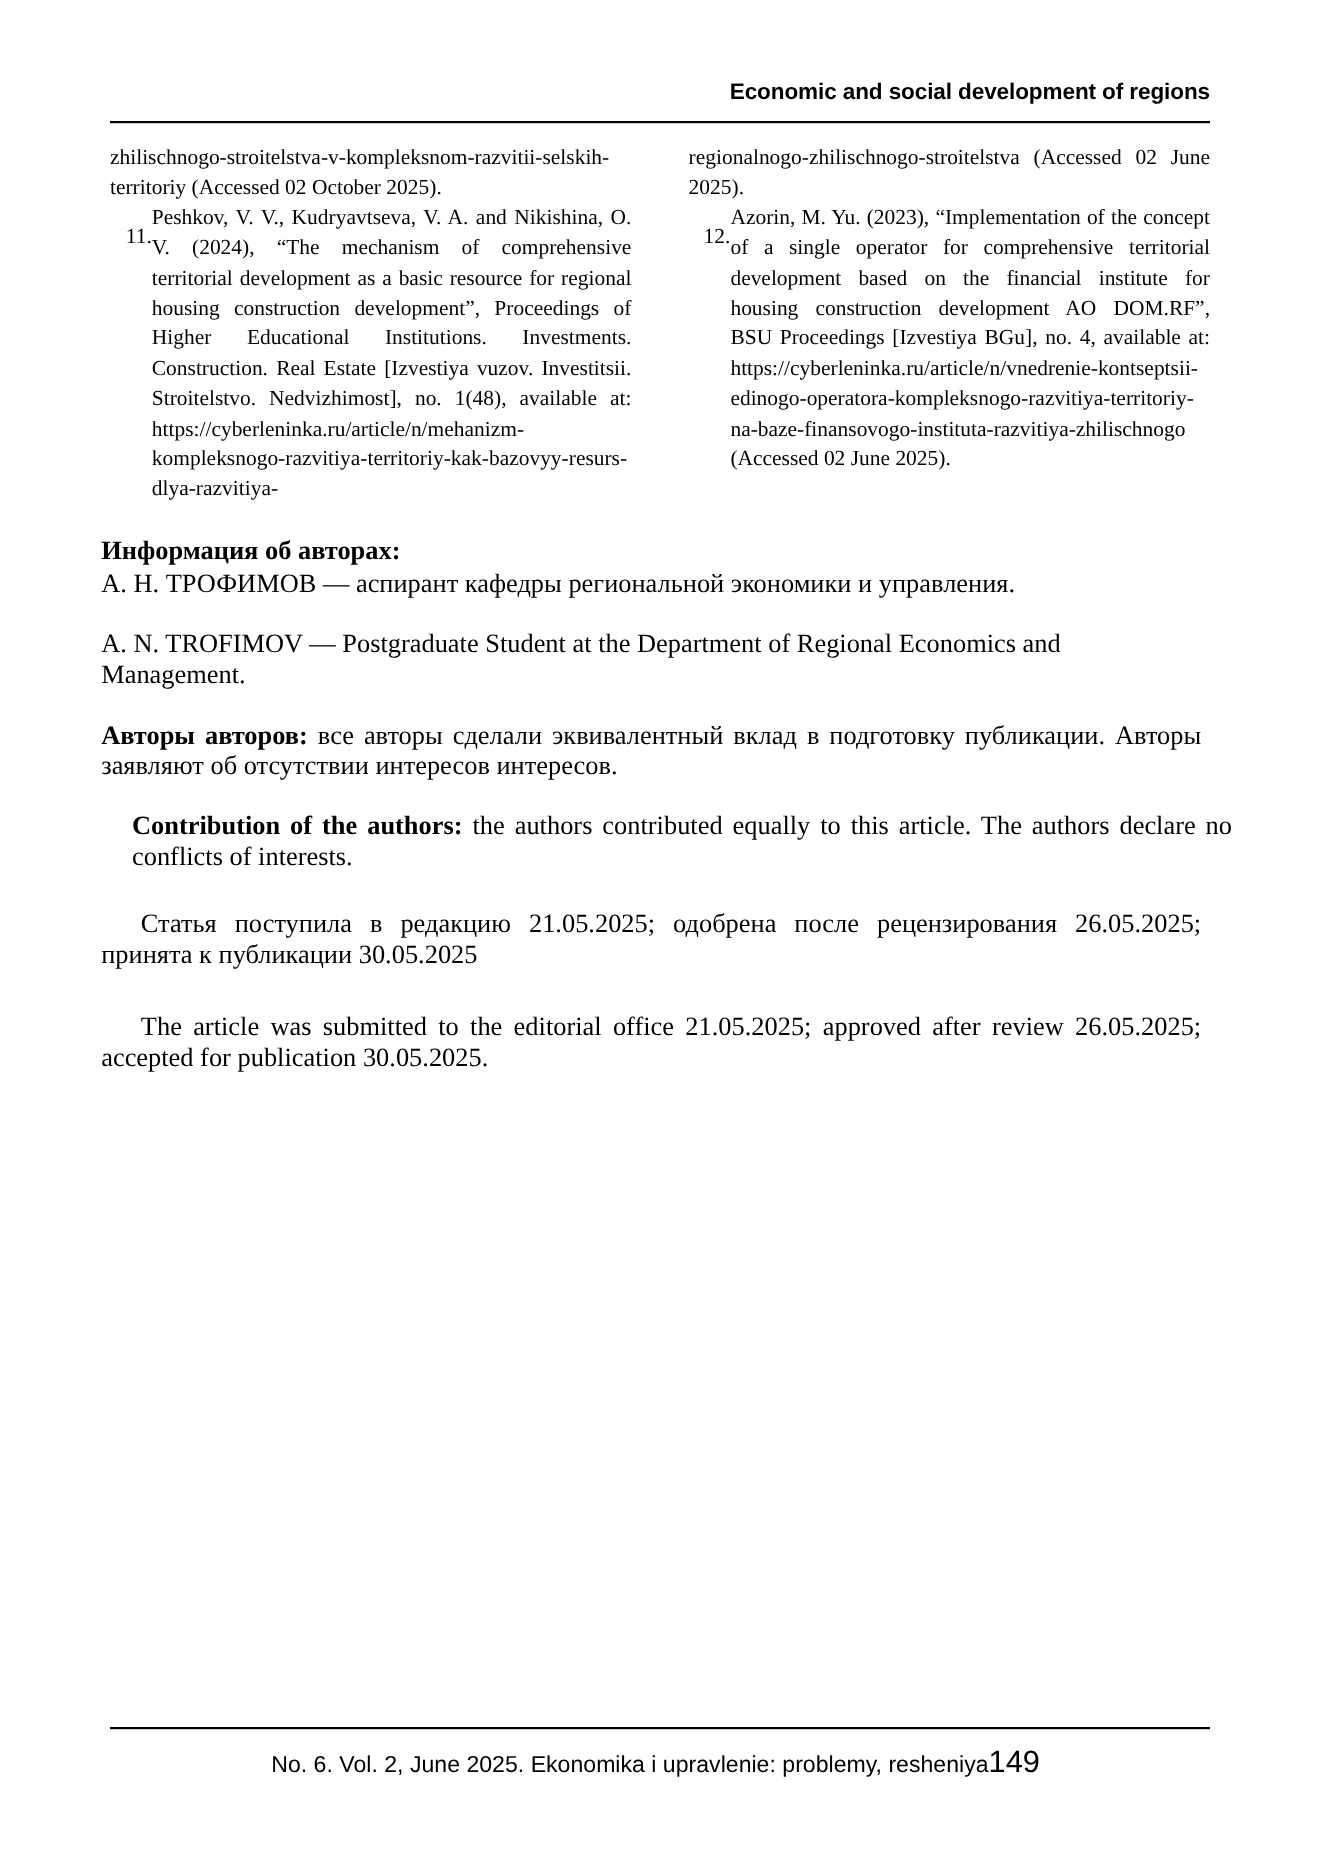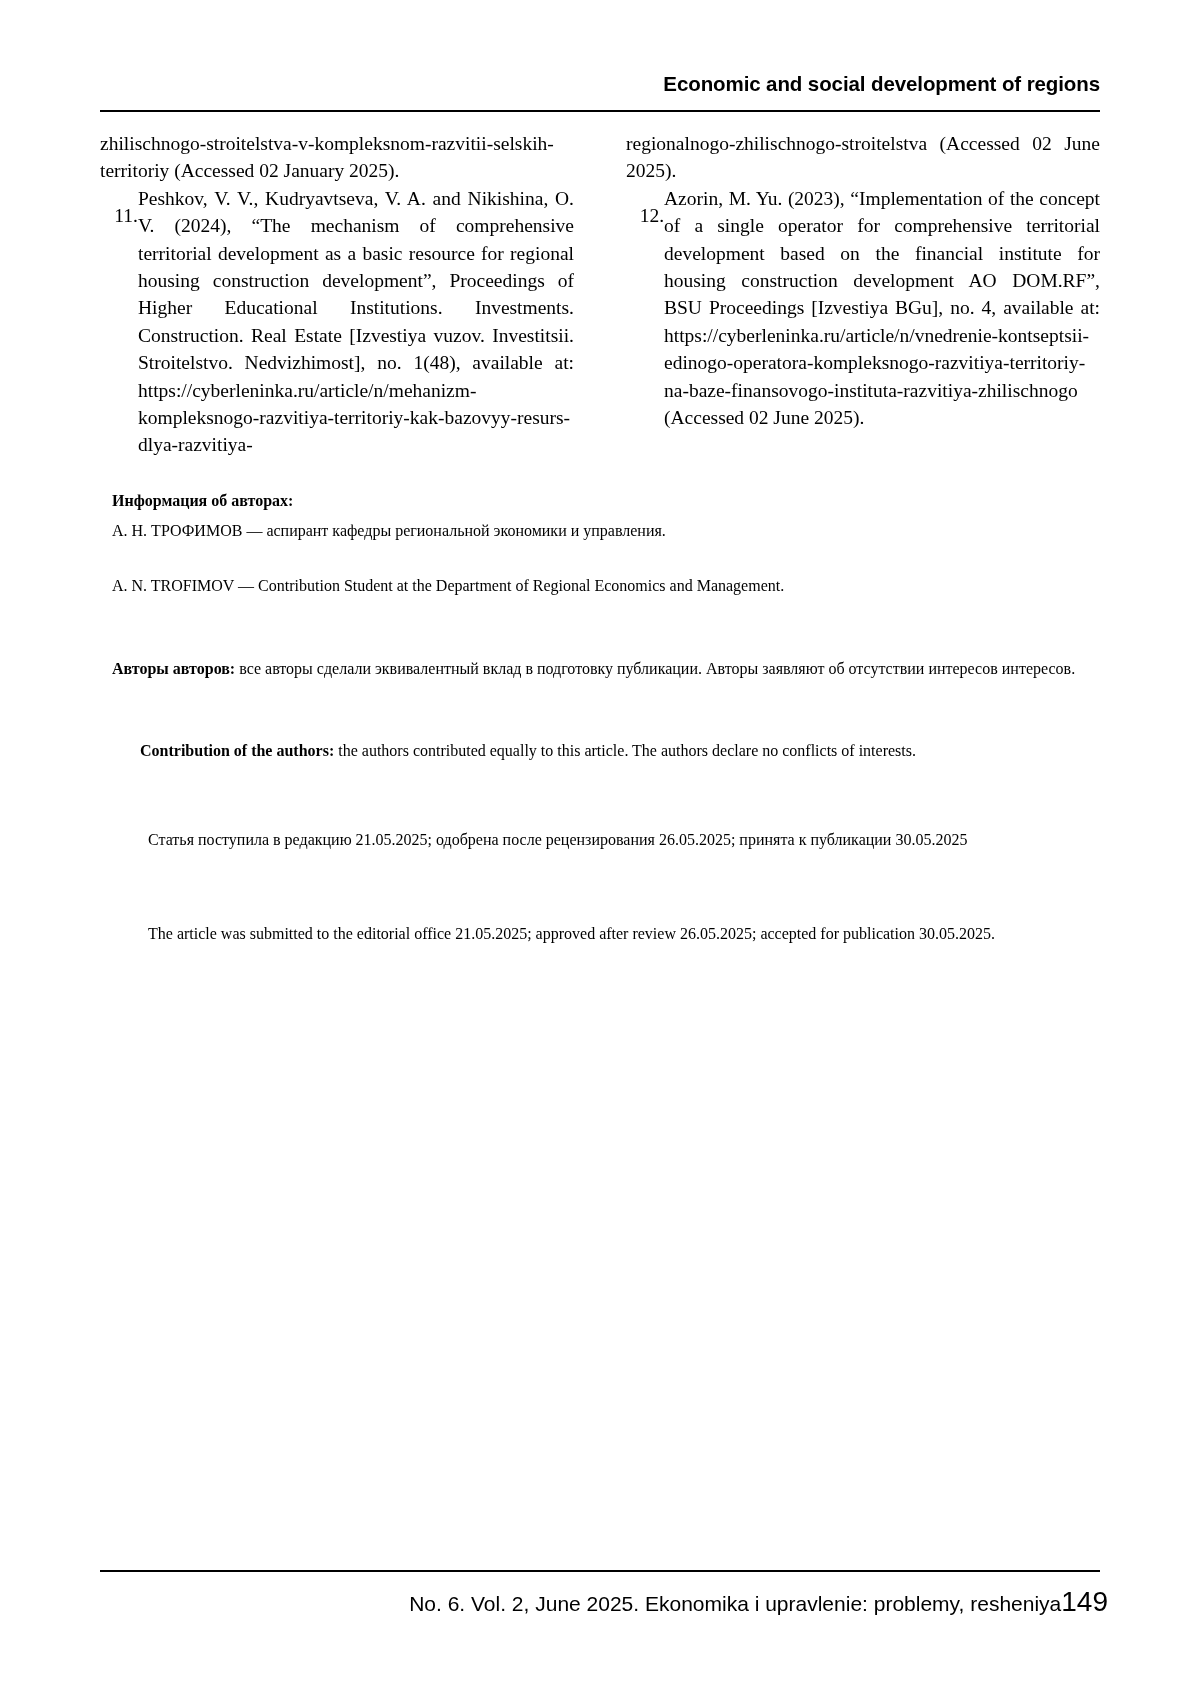--- a/index.html
+++ b/index.html
@@ -81,23 +81,23 @@
     text-align: justify;
     text-justify: inter-word;
   }
   .ref-body.last-left {
     text-align: justify;
   }
 
   
   .block {
     position: absolute;
-    left: 112px;
-    width: 1000px;
-    font-size: 16px;
+    left: 92px;
+    width: 1000px;
+    font-size: 24px;
     line-height: 28px;
   }
   .blk-title {
     font-weight: bold;
   }
   .indent {
     text-indent: 36px;
   }
 
   .info-ru { top: 487px; }
@@ -118,46 +118,46 @@
   .footer-rule {
     position: absolute;
     left: 100px;
     top: 1570px;
     width: 1000px;
     height: 2px;
     background: #000;
   }
   .footer {
     position: absolute;
-    left: 108px;
+    left: 96px;
     top: 1586px;
     width: 1000px;
     display: flex;
-    justify-content: flex-end;
+    justify-content: center;
     align-items: baseline;
     font-family: "Liberation Sans", sans-serif;
     font-size: 21px;
   }
   .footer-page {
     font-weight: normal;
     font-size: 28px;
   }
 </style>
 </head>
 <body>
 
 <div class="page">
 
   <div class="header">Economic and social development of regions</div>
   <div class="header-rule"></div>
 
   <div class="refs">
 
     <div class="col">
-      <div class="ref-cont">zhilischnogo-stroitelstva-v-kompleksnom-razvitii-selskih-territoriy (Accessed 02 January 2025).</div>
+      <div class="ref-cont">zhilischnogo-stroitelstva-v-kompleksnom-razvitii-selskih-territoriy (Accessed 02 October 2025).</div>
       <div class="ref-item">
         <div class="ref-num">11.</div>
         <div class="ref-body last-left">Peshkov, V. V., Kudryavtseva, V. A. and Nikishina, O. V. (2024), “The mechanism of comprehensive territorial development as a basic resource for regional housing construction development”, Proceedings of Higher Educational Institutions. Investments. Construction. Real Estate [Izvestiya vuzov. Investitsii. Stroitelstvo. Nedvizhimost], no. 1(48), available at: https://cyberleninka.ru/article/n/mehanizm-kompleksnogo-razvitiya-territoriy-kak-bazovyy-resurs-dlya-razvitiya-</div>
       </div>
     </div>
 
     <div class="col">
       <div class="ref-cont">regionalnogo-zhilischnogo-stroitelstva (Accessed 02 June 2025).</div>
       <div class="ref-item">
         <div class="ref-num">12.</div>
@@ -166,21 +166,21 @@
     </div>
 
   </div>
 
   <div class="block info-ru">
     <div class="blk-title">Информация об авторах:</div>
     <div class="line2">А. Н. ТРОФИМОВ — аспирант кафедры региональной экономики и управления.</div>
   </div>
 
   <div class="block info-en">
-    <div class="line2">A. N. TROFIMOV — Contribution Student at the Department of Regional Economics and Management.</div>
+    <div class="line2">A. N. TROFIMOV — Postgraduate Student at the Department of Regional Economics and Management.</div>
   </div>
 
   <div class="block contrib-ru just">
     <span class="blk-title">Авторы авторов:</span>
     <span>все авторы сделали эквивалентный вклад в подготовку публикации. Авторы заявляют об отсутствии интересов интересов.</span>
   </div>
 
   <div class="block contrib-en just">
     <span class="blk-title">Contribution of the authors:</span>
     <span>the authors contributed equally to this article. The authors declare no conflicts of interests.</span>

